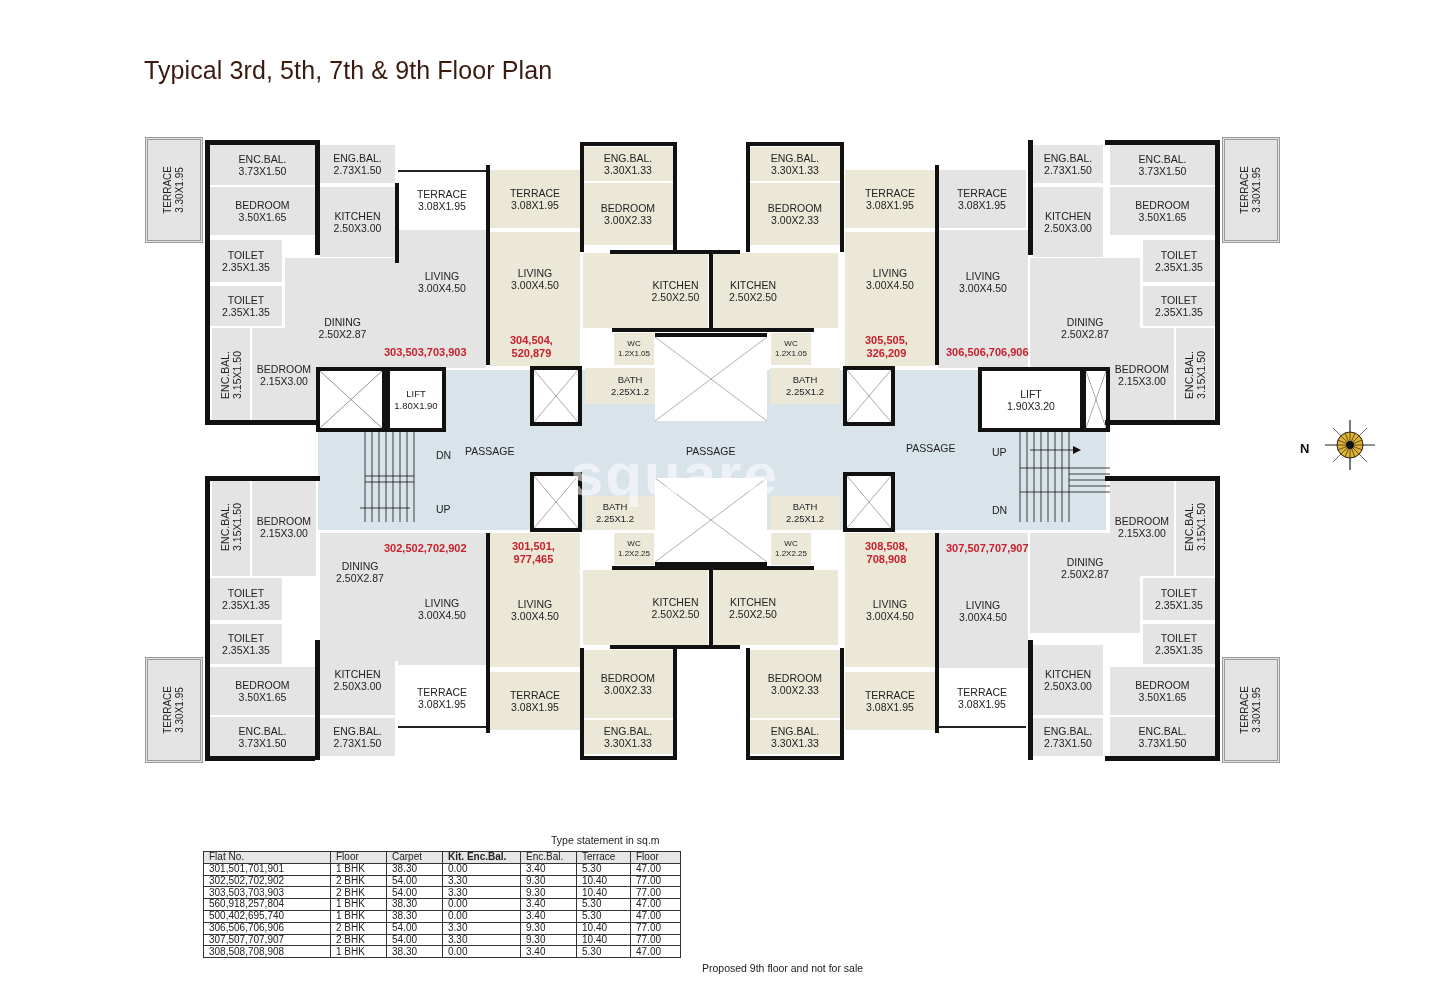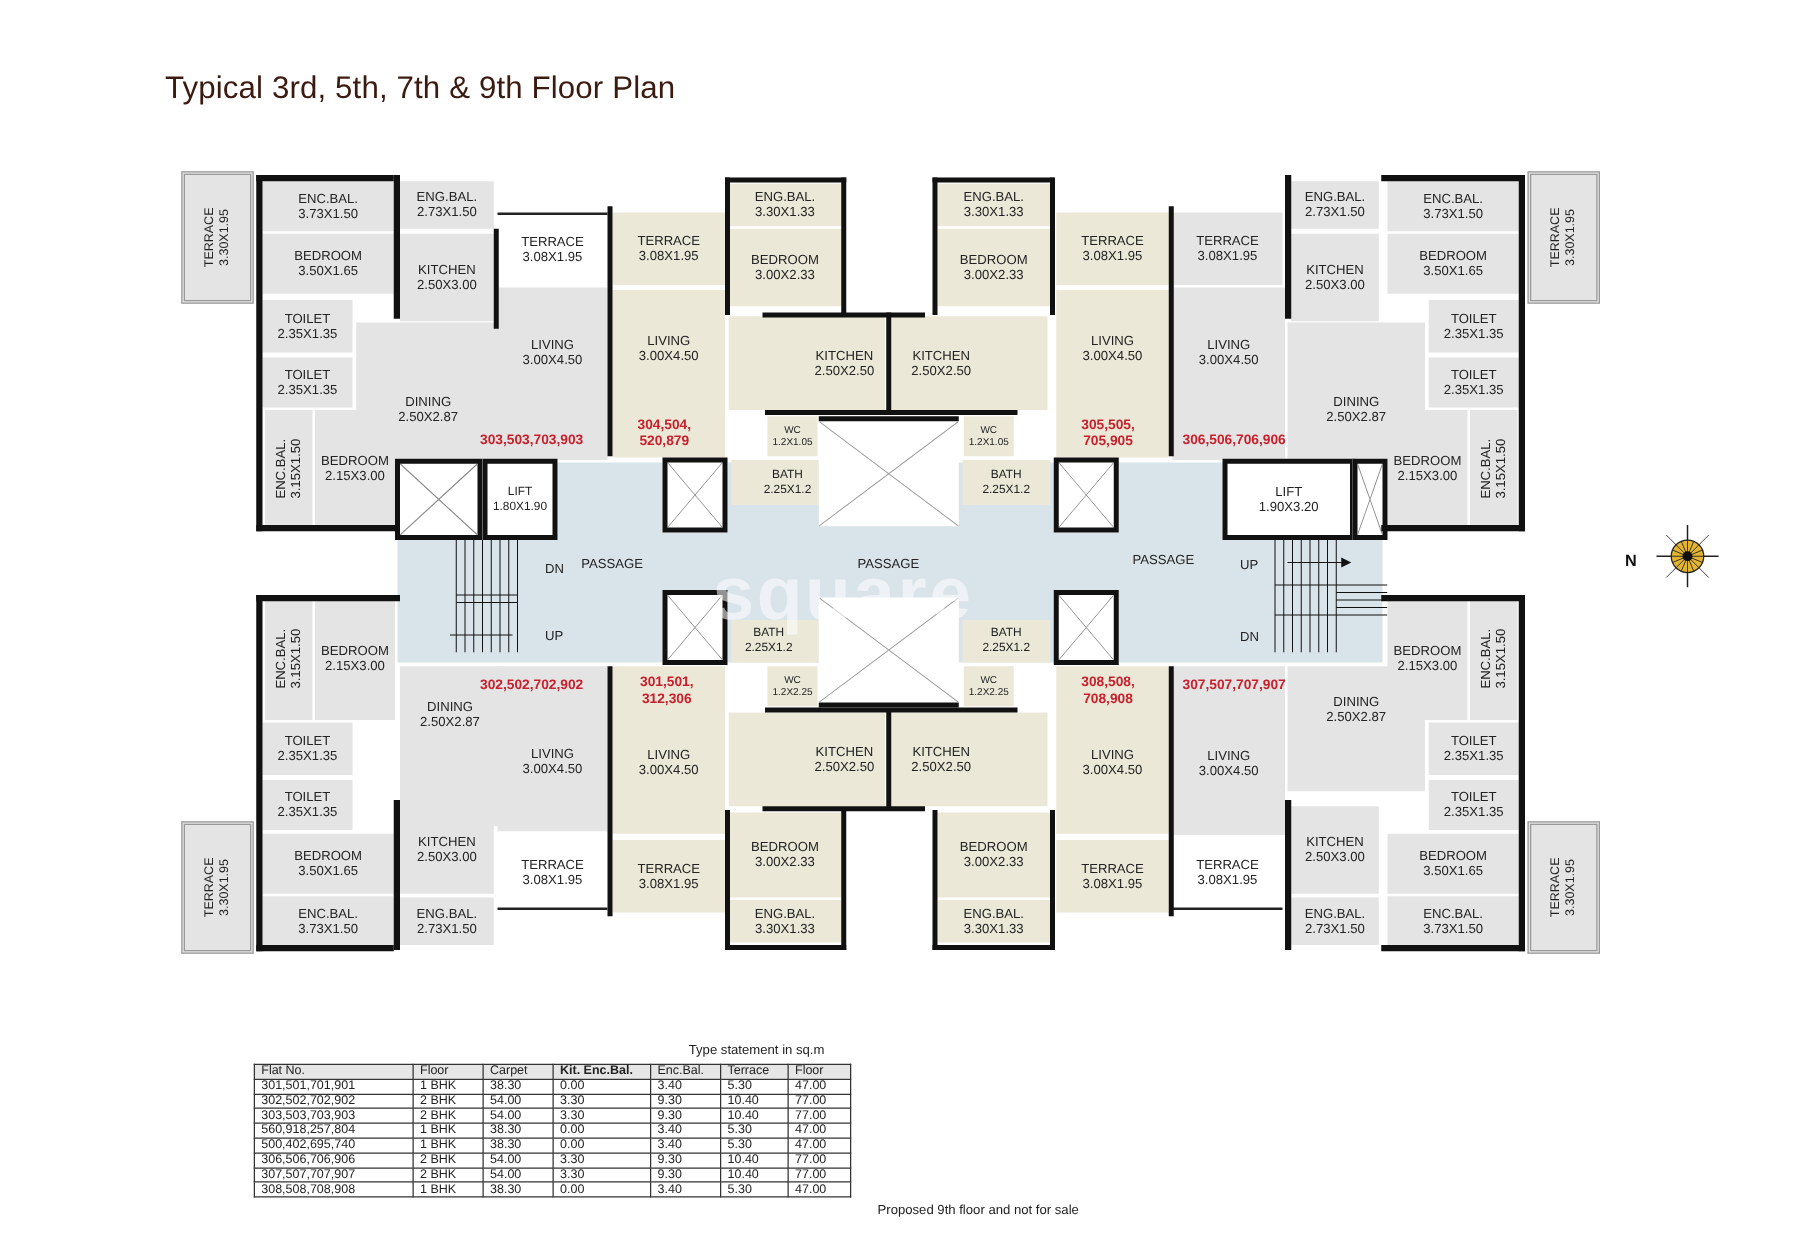--- a/index.html
+++ b/index.html
@@ -1,17 +1,17 @@
 <!DOCTYPE html>
 <html><head>
 <meta charset="utf-8">
 <style>
   html, body { margin:0; padding:0; background:#ffffff; }
   body { width:1437px; height:1008px; position:relative; overflow:hidden; font-family:"Liberation Sans", sans-serif; }
-  .title { position:absolute; left:132px; top:56px; font-size:25px; color:#3b1a10; letter-spacing:0.1px; }
+  .title { position:absolute; left:144px; top:56px; font-size:25px; color:#3b1a10; letter-spacing:0.1px; }
   .plan { position:absolute; left:0; top:0; width:1437px; height:1008px; }
   .room { position:absolute; display:flex; flex-direction:column; align-items:center; justify-content:center; text-align:center; font-size:10.5px; color:#222; line-height:12px; box-sizing:border-box; }
   .room .n { display:block; }
   .room .d { display:block; }
   .g { background:#e4e4e4; }
   .y { background:#ebe8d8; }
   .w { background:#ffffff; }
   .b { background:#d9e3ea; }
   .vert { writing-mode:vertical-rl; transform:rotate(180deg); }
   .flat { position:absolute; color:#c8202c; font-weight:bold; font-size:11px; line-height:13px; text-align:center; }
@@ -156,21 +156,21 @@
       <span class="d" style="font-size:9.5px;">2.25X1.2</span>
   </div>
   <div class="room y" style="left:845px;top:170px;width:90px;height:58px;">
     <span class="n">TERRACE</span>
       <span class="d">3.08X1.95</span>
   </div>
   <div class="room y" style="left:845px;top:232px;width:90px;height:134px;">
     <span class="n" style="margin-top:-40px;">LIVING</span>
       <span class="d">3.00X4.50</span>
   </div>
-  <div class="flat" style="left:865px;top:334px;"><span>305,505,</span><br><span>705,905</span></div>
+  <div class="flat" style="left:865px;top:334px;"><span>305,505,</span><br><span>326,209</span></div>
   <div class="xbox" style="left:843px;top:366px;width:52px;height:60px;">
     <svg viewBox="0 0 10 10" preserveAspectRatio="none">
         <path d="M0 0L10 10M10 0L0 10" stroke="#888" stroke-width="0.15"></path>
       </svg>
   </div>
 
   <div class="room g" style="left:938px;top:170px;width:88px;height:58px;">
     <span class="n">TERRACE</span>
       <span class="d">3.08X1.95</span>
   </div>
@@ -322,21 +322,21 @@
 
   <div class="xbox" style="left:530px;top:472px;width:52px;height:60px;">
     <svg viewBox="0 0 10 10" preserveAspectRatio="none">
         <path d="M0 0L10 10M10 0L0 10" stroke="#888" stroke-width="0.15"></path>
       </svg>
   </div>
   <div class="room y" style="left:490px;top:533px;width:90px;height:134px;">
     <span class="n" style="margin-top:20px;">LIVING</span>
       <span class="d">3.00X4.50</span>
   </div>
-  <div class="flat" style="left:512px;top:540px;"><span>301,501,</span><br><span>312,306</span></div>
+  <div class="flat" style="left:512px;top:540px;"><span>301,501,</span><br><span>977,465</span></div>
   <div class="room y" style="left:490px;top:672px;width:90px;height:58px;">
     <span class="n">TERRACE</span>
       <span class="d">3.08X1.95</span>
   </div>
   <div class="room y" style="left:585px;top:496px;width:70px;height:34px;">
     <span class="n" style="margin-left:-10px;font-size:9.5px;">BATH</span>
       <span class="d" style="margin-left:-10px;font-size:9.5px;">2.25X1.2</span>
   </div>
   <div class="room y" style="left:614px;top:533px;width:40px;height:32px;font-size:8px;line-height:10px;">
     <span class="n">WC</span>

